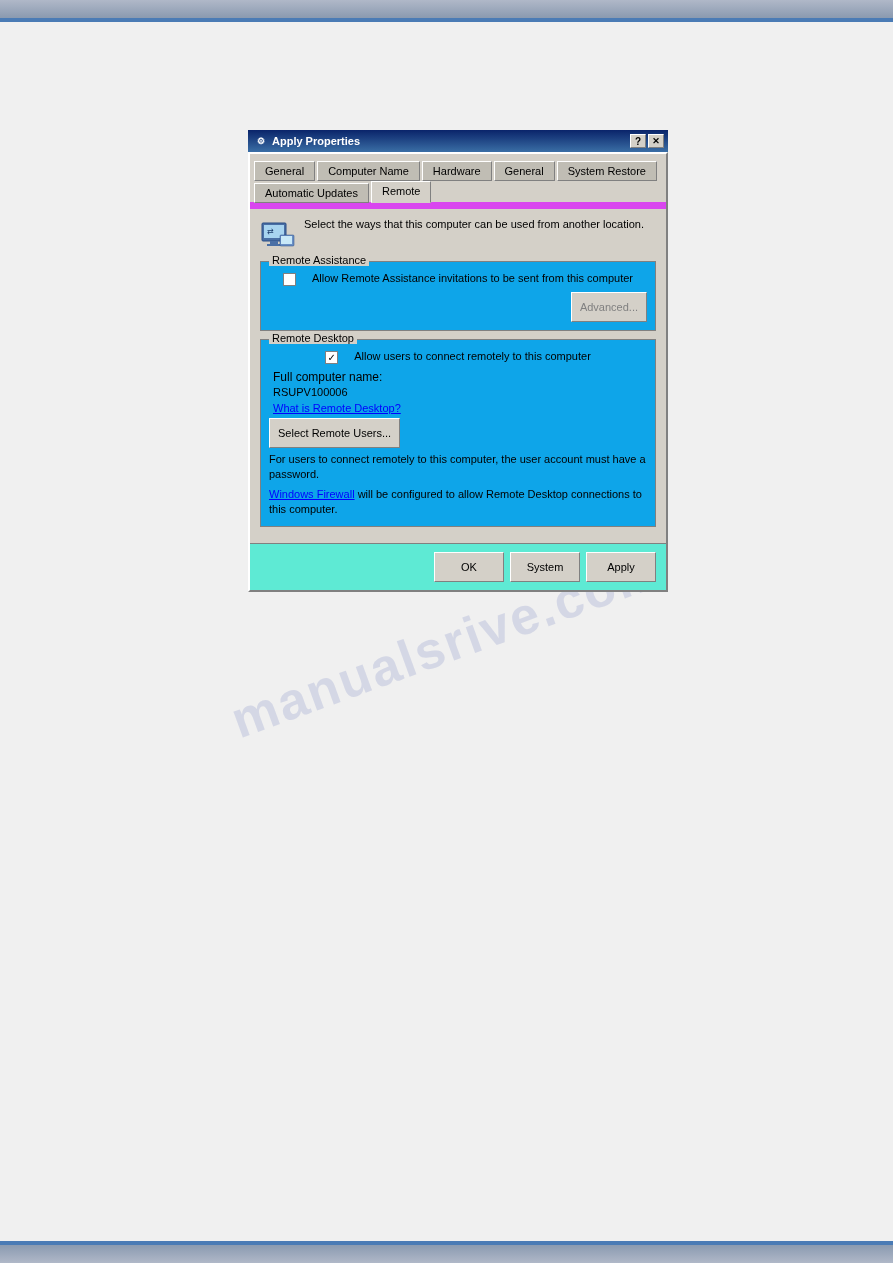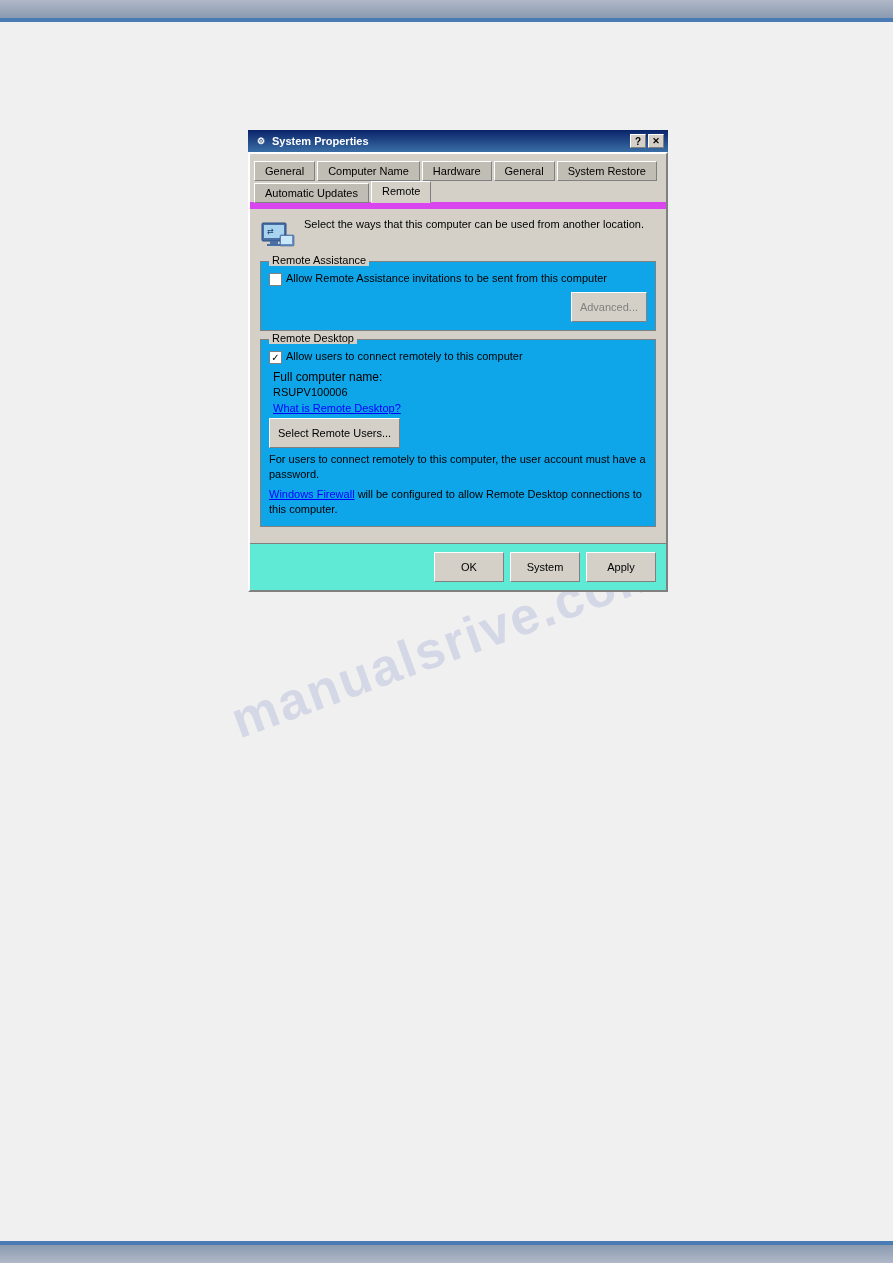--- a/index.html
+++ b/index.html
@@ -222,22 +222,23 @@
     }
 
     .group-content {
       margin-top: 6px;
     }
 
     
     .checkbox-row {
       display: flex;
       align-items: flex-start;
-      gap: 4px;
+      gap: 16px;
       margin-bottom: 6px;
+      justify-content: center;
     }
 
     .checkbox-input {
       width: 13px;
       height: 13px;
       border: 1px solid #808080;
       background: white;
       display: inline-flex;
       align-items: center;
       justify-content: center;
@@ -332,21 +333,21 @@
 <div class="bottom-bar"></div>
 <div class="bottom-blue-line"></div>
 
 <div class="watermark">manualsrive.com</div>
 
 <div class="dialog-wrapper">
 
   <div class="title-bar">
     <div class="title-bar-left">
       <span class="title-icon">⚙</span>
-      <span>System Properties</span>
+      <span>Apply Properties</span>
     </div>
     <div class="title-bar-buttons">
       <div class="title-btn title-btn-help">?</div>
       <div class="title-btn">✕</div>
     </div>
   </div>
 
   <div class="dialog-body">
 
     <div class="tabs-container">

